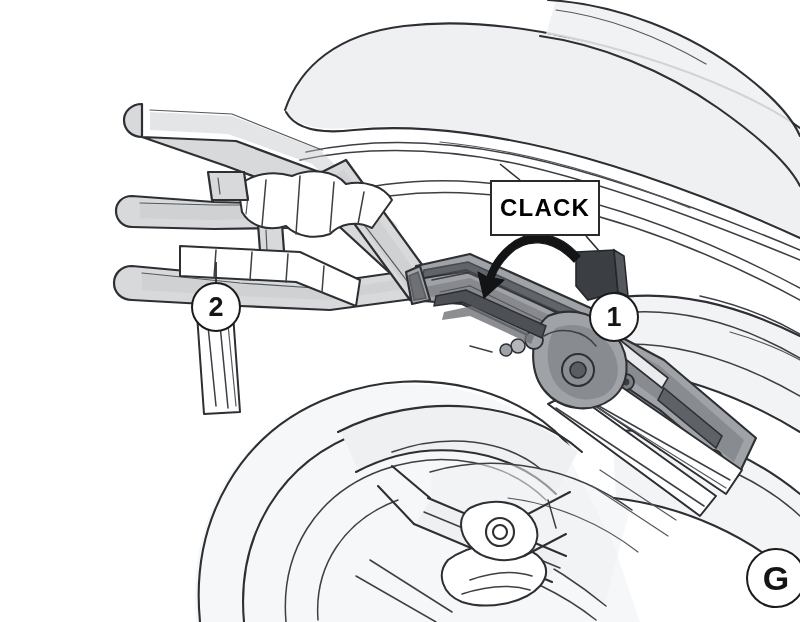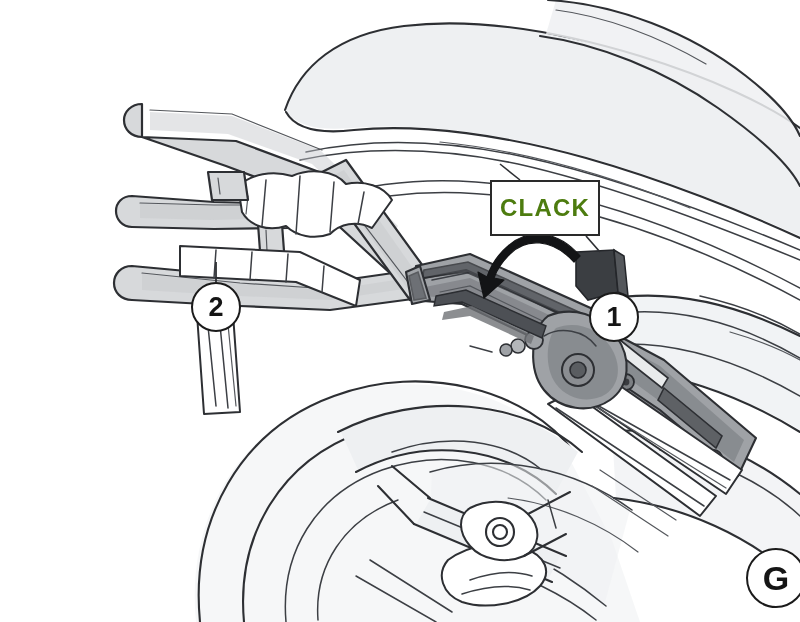--- a/index.html
+++ b/index.html
@@ -11,21 +11,21 @@
            display:flex;align-items:center;justify-content:center;
            font-family:"Liberation Sans",sans-serif;font-weight:bold;color:#151515;
            box-sizing:border-box;}
   #callout-1{left:589px;top:292px;width:50px;height:50px;font-size:27px;}
   #callout-2{left:191px;top:282px;width:50px;height:50px;font-size:27px;}
   #logo-g{left:746px;top:548px;width:60px;height:60px;font-size:34px;border-width:2.8px;}
 
   #clack-box{position:absolute;left:490px;top:180px;width:110px;height:56px;
              background:#ffffff;border:2.4px solid #2a2a2a;box-sizing:border-box;
              display:flex;align-items:center;justify-content:center;}
-  #clack-label{font-size:24px;font-weight:bold;letter-spacing:1.2px;color:#4d7c0f;
+  #clack-label{font-size:24px;font-weight:bold;letter-spacing:1.2px;color:#000000;
                font-family:"Liberation Sans",sans-serif;}
 </style>
 </head>
 <body>
 
 <div id="stage">
 
   <svg class="layer" viewBox="0 0 800 622" preserveAspectRatio="none">
     <defs>
       <style>

